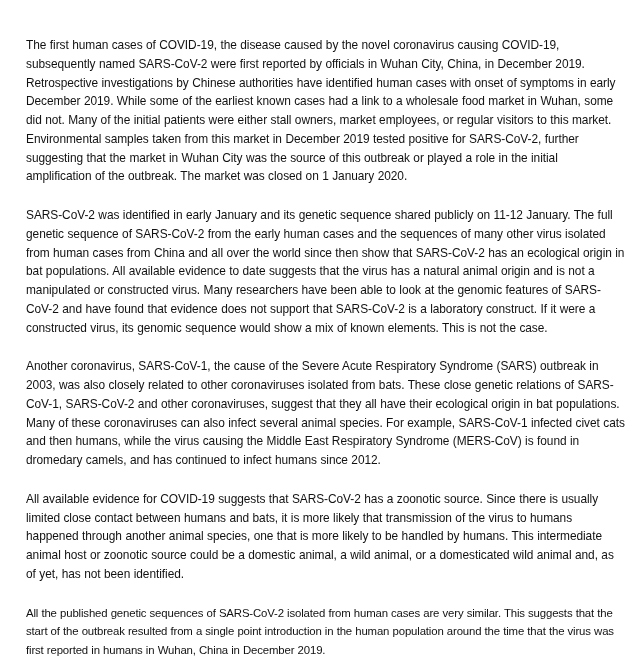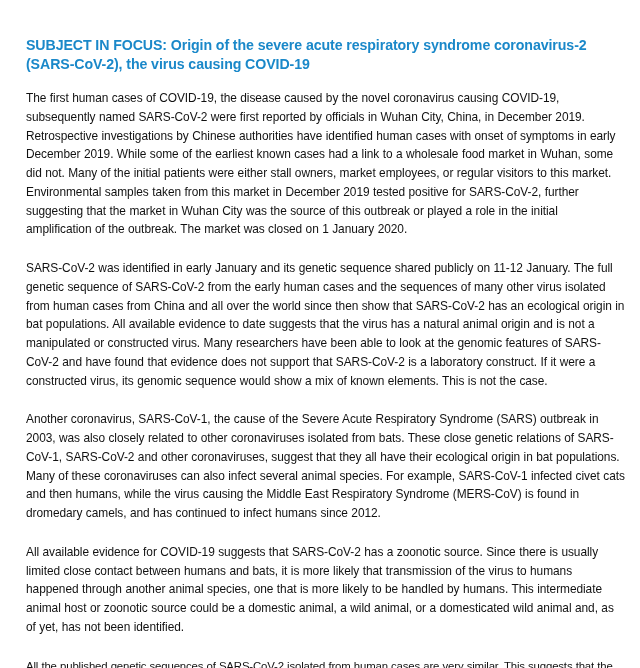--- a/index.html
+++ b/index.html
@@ -39,19 +39,18 @@
     }
     .para.last {
       font-size: 11.4px;
       letter-spacing: -0.15px;
     }
   </style>
 </head>
 <body>
 
 <div class="page">
-  <h1 class="title" style="color: rgb(26, 136, 201);">SUBJECT IN FOCUS: Origin of the severe acute respiratory syndrome coronavirus-2 (SARS-CoV-2), the virus causing COVID-19</h1>
   <p class="para">The first human cases of COVID-19, the disease caused by the novel coronavirus causing COVID-19, subsequently named SARS-CoV-2 were first reported by officials in Wuhan City, China, in December 2019. Retrospective investigations by Chinese authorities have identified human cases with onset of symptoms in early December 2019. While some of the earliest known cases had a link to a wholesale food market in Wuhan, some did not. Many of the initial patients were either stall owners, market employees, or regular visitors to this market. Environmental samples taken from this market in December 2019 tested positive for SARS-CoV-2, further suggesting that the market in Wuhan City was the source of this outbreak or played a role in the initial amplification of the outbreak. The market was closed on 1 January 2020.</p>
   <p class="para">SARS-CoV-2 was identified in early January and its genetic sequence shared publicly on 11-12 January. The full genetic sequence of SARS-CoV-2 from the early human cases and the sequences of many other virus isolated from human cases from China and all over the world since then show that SARS-CoV-2 has an ecological origin in bat populations. All available evidence to date suggests that the virus has a natural animal origin and is not a manipulated or constructed virus. Many researchers have been able to look at the genomic features of SARS-CoV-2 and have found that evidence does not support that SARS-CoV-2 is a laboratory construct. If it were a constructed virus, its genomic sequence would show a mix of known elements. This is not the case.</p>
   <p class="para">Another coronavirus, SARS-CoV-1, the cause of the Severe Acute Respiratory Syndrome (SARS) outbreak in 2003, was also closely related to other coronaviruses isolated from bats. These close genetic relations of SARS-CoV-1, SARS-CoV-2 and other coronaviruses, suggest that they all have their ecological origin in bat populations. Many of these coronaviruses can also infect several animal species. For example, SARS-CoV-1 infected civet cats and then humans, while the virus causing the Middle East Respiratory Syndrome (MERS-CoV) is found in dromedary camels, and has continued to infect humans since 2012.</p>
   <p class="para">All available evidence for COVID-19 suggests that SARS-CoV-2 has a zoonotic source. Since there is usually limited close contact between humans and bats, it is more likely that transmission of the virus to humans happened through another animal species, one that is more likely to be handled by humans. This intermediate animal host or zoonotic source could be a domestic animal, a wild animal, or a domesticated wild animal and, as of yet, has not been identified.</p>
   <p class="para last">All the published genetic sequences of SARS-CoV-2 isolated from human cases are very similar. This suggests that the start of the outbreak resulted from a single point introduction in the human population around the time that the virus was first reported in humans in Wuhan, China in December 2019.</p>
 </div>
 
 </body></html>

